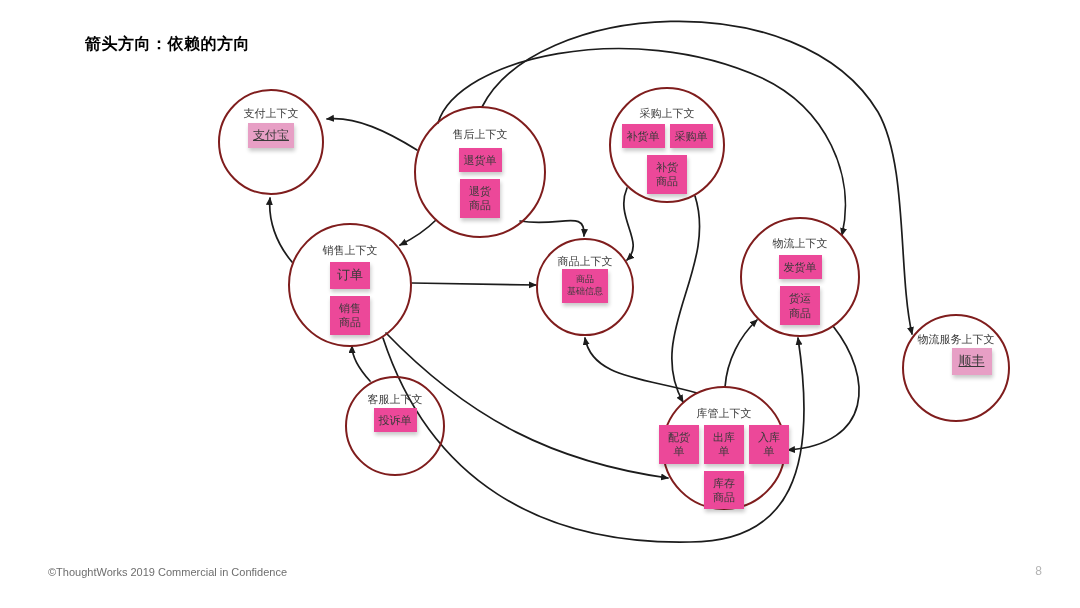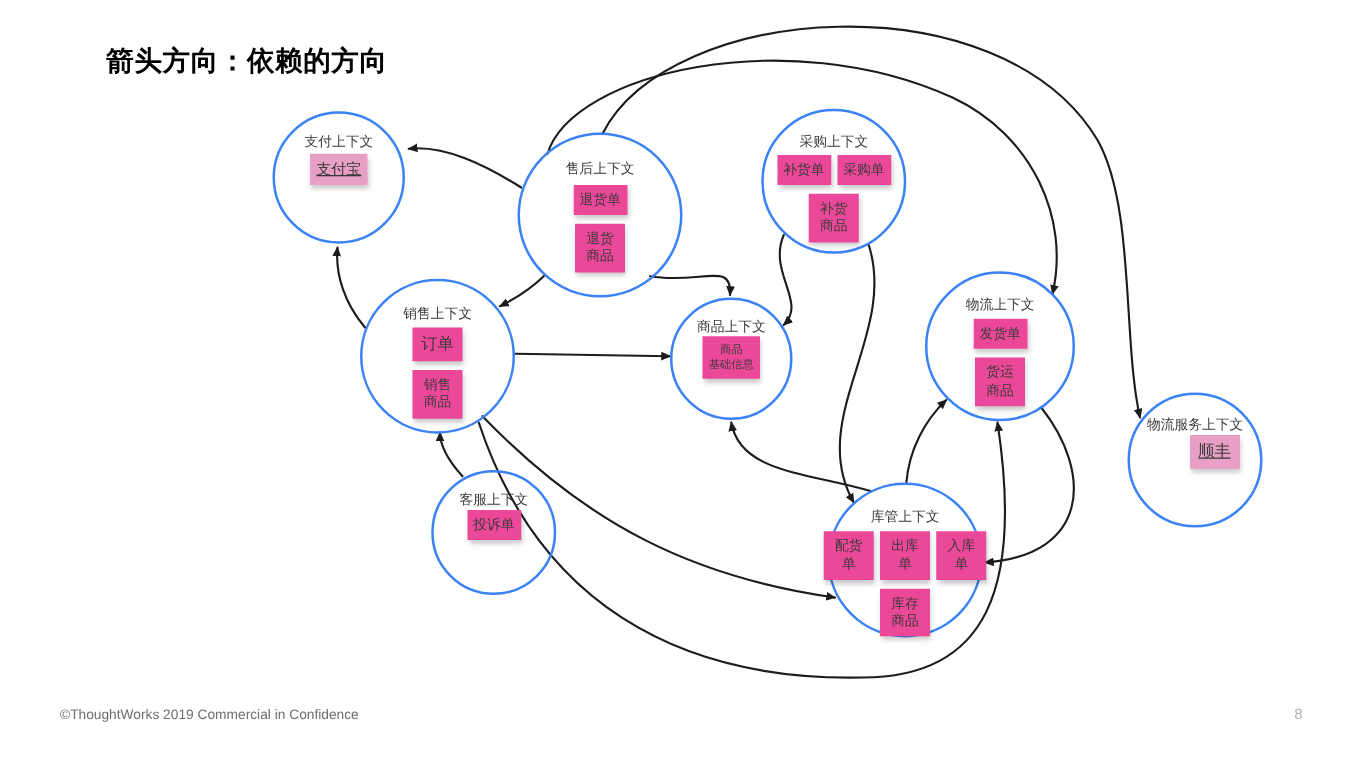--- a/index.html
+++ b/index.html
@@ -1,21 +1,21 @@
 <!DOCTYPE html>
 <html><head>
 <meta charset="utf-8">
 <style>
   html,body{margin:0;padding:0;background:#fff;}
   .slide{position:relative;width:1080px;height:608px;background:#ffffff;overflow:hidden;
          font-family:"Liberation Sans","DejaVu Sans",sans-serif;}
-  .title{position:absolute;left:85px;top:34px;font-size:22px;font-weight:bold;color:#000;letter-spacing:.5px;}
+  .title{position:absolute;left:85px;top:34px;font-size:16px;font-weight:bold;color:#000;letter-spacing:.5px;}
   .arrow-layer{position:absolute;left:0;top:0;width:1080px;height:608px;}
   .arrow-layer path.arrow{fill:none;stroke:#1c1c1c;stroke-width:1.7;stroke-linecap:round;}
-  .ctx{position:absolute;border:2px solid #3b82f6;border-radius:50%;box-sizing:border-box;background:transparent;}
+  .ctx{position:absolute;border:2px solid #7f1d1d;border-radius:50%;box-sizing:border-box;background:transparent;}
   .ctx-label{position:absolute;top:15%;left:0;width:100%;text-align:center;font-size:11px;color:#3a3a3a;}
   .notes{position:absolute;top:31%;left:0;width:100%;display:flex;flex-direction:column;align-items:center;gap:7px;}
   .note-row{display:flex;gap:5px;justify-content:center;}
   .note{background:#ec4899;color:#3a3a3a;padding:5px 5px;font-size:11px;line-height:1.3;
         text-align:center;white-space:pre-line;min-width:30px;
         box-shadow:1px 3px 4px rgba(0,0,0,0.22);}
   .note.pink{background:#E79FC5;text-decoration:underline;}
   .footer{position:absolute;left:48px;top:566px;font-size:11px;color:#6e6e6e;text-align:right;}
   .page-number{position:absolute;right:38px;top:564px;font-size:12px;color:#b3b3b3;}
 </style>

